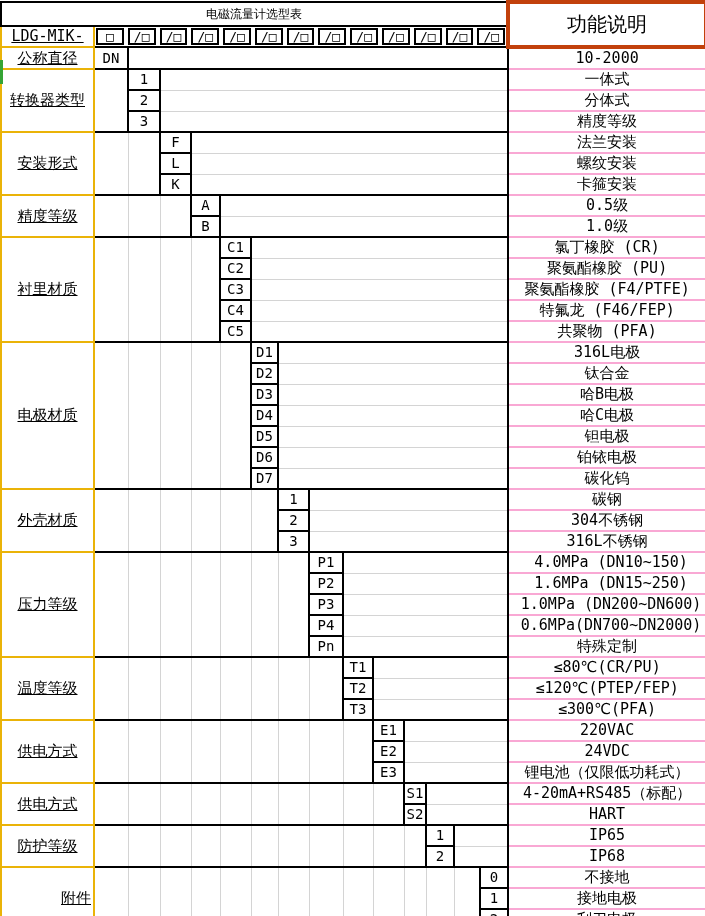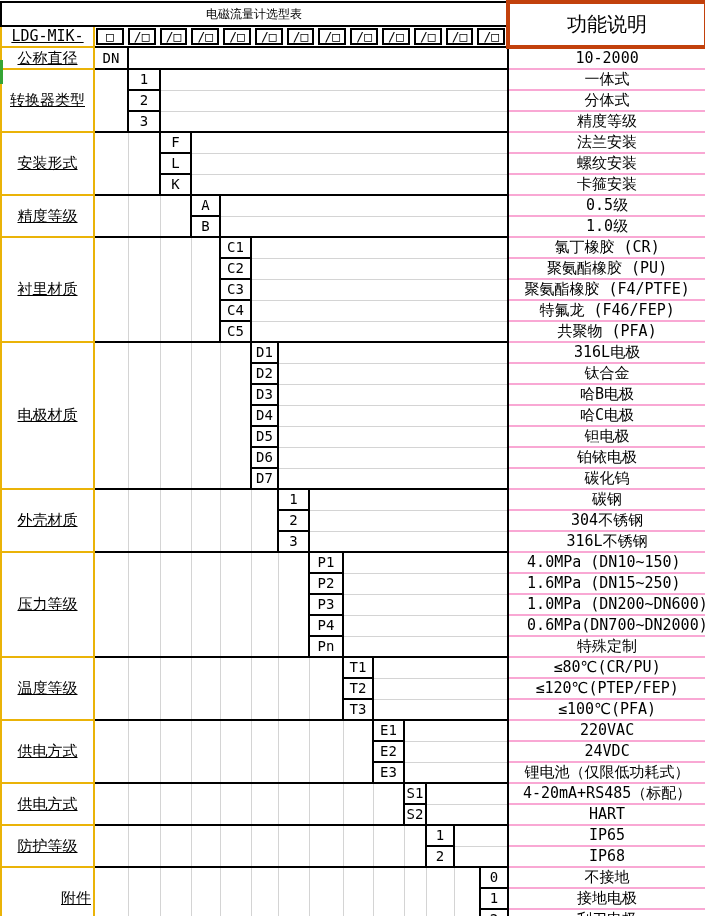--- a/index.html
+++ b/index.html
@@ -16,21 +16,21 @@
   td.hwrap{border:2px solid #000;vertical-align:middle;}
   .hboxes{display:flex;gap:4px;height:17px;padding:0 1px;}
   .hboxes span{flex:1;border:2px solid #000;font-size:13px;line-height:13px;text-align:center;
                display:block;overflow:hidden;}
   td.code{border:2px solid #000;font-size:14px;text-align:center;}
   td.et{border:2px solid #000;border-left:1px solid #d4d4d4;border-right:1px solid #d4d4d4;}
   td.er{border:1px solid #d4d4d4;border-left:2px solid #000;border-right:2px solid #000;}
   td.er.t{border-top:2px solid #000;}
   td.er.b{border-bottom:2px solid #000;}
   td.desc{border:2px solid #f9a8d4;}
-  td.dl{text-align:left;padding-left:18px;}
+  td.dl{text-align:center;padding-left:8px;}
   td.al{text-align:center;padding-left:0;}
   td.ar{text-align:right;padding-right:2px;}
   .marker{position:absolute;left:0;top:60px;width:3px;height:24px;background:#35a435;}
 </style>
 </head>
 <body>
 
 <div class="marker"></div>
 
 <table class="sel">
@@ -284,21 +284,21 @@
   <td class="desc">≤80℃(CR/PU)</td>
 </tr>
 <tr>
   <td class="code">T2</td>
   <td class="er" colspan="5"></td>
   <td class="desc">≤120℃(PTEP/FEP)</td>
 </tr>
 <tr>
   <td class="code">T3</td>
   <td class="er b" colspan="5"></td>
-  <td class="desc">≤100℃(PFA)</td>
+  <td class="desc">≤300℃(PFA)</td>
 </tr>
 
 <tr>
   <td class="lab" rowspan="3">供电方式</td>
   <td class="et" rowspan="3"></td>
   <td class="et" rowspan="3"></td>
   <td class="et" rowspan="3"></td>
   <td class="et" rowspan="3"></td>
   <td class="et" rowspan="3"></td>
   <td class="et" rowspan="3"></td>

